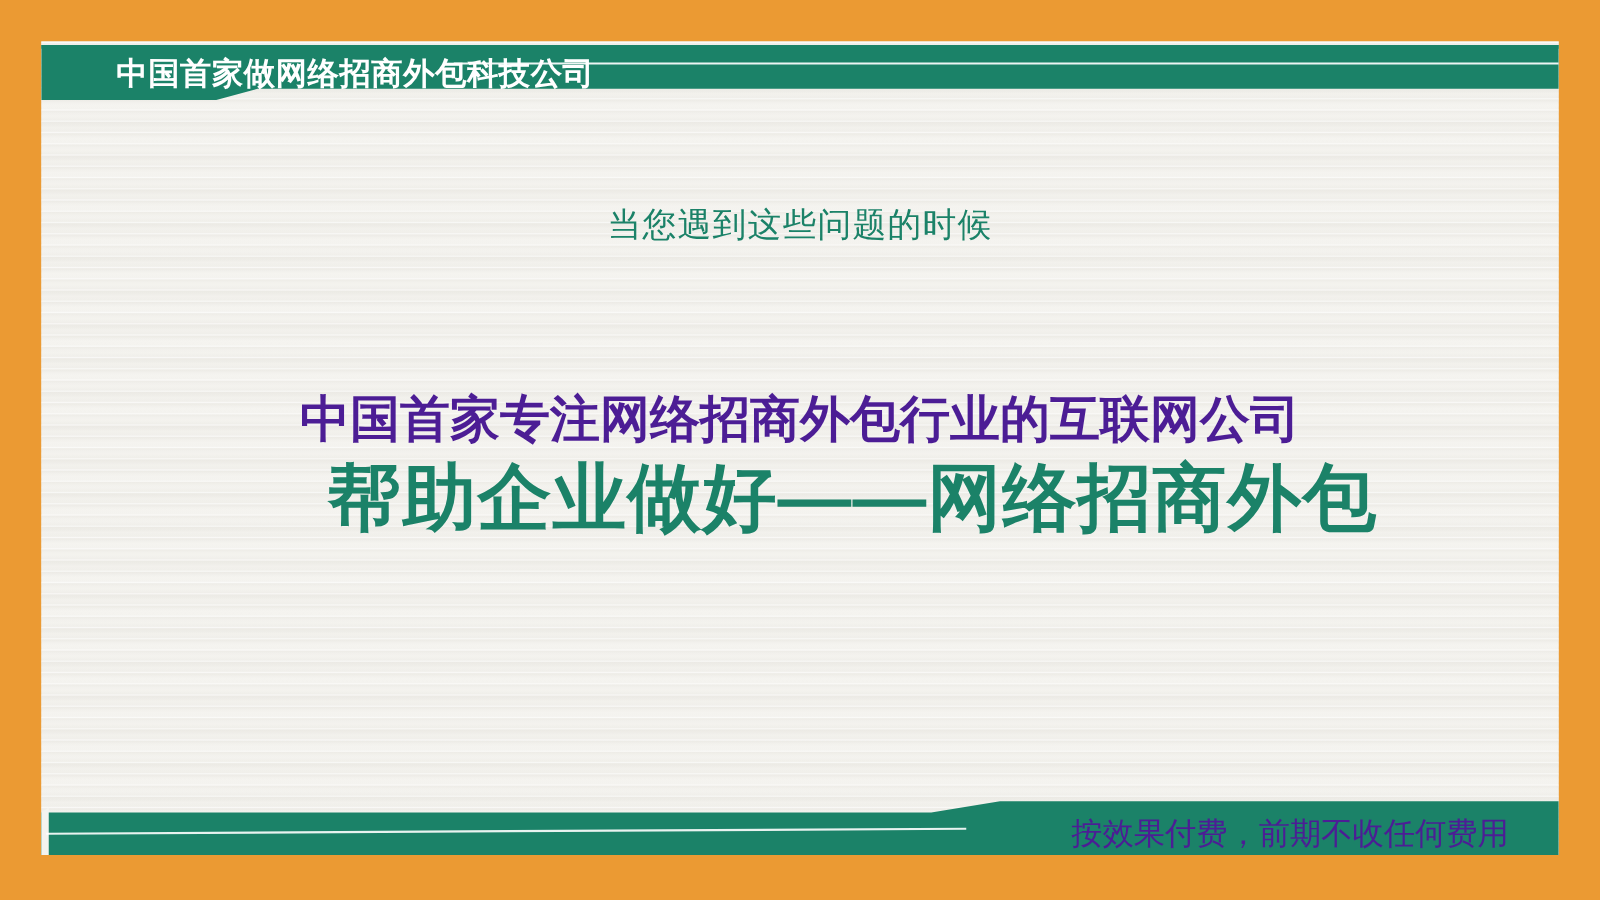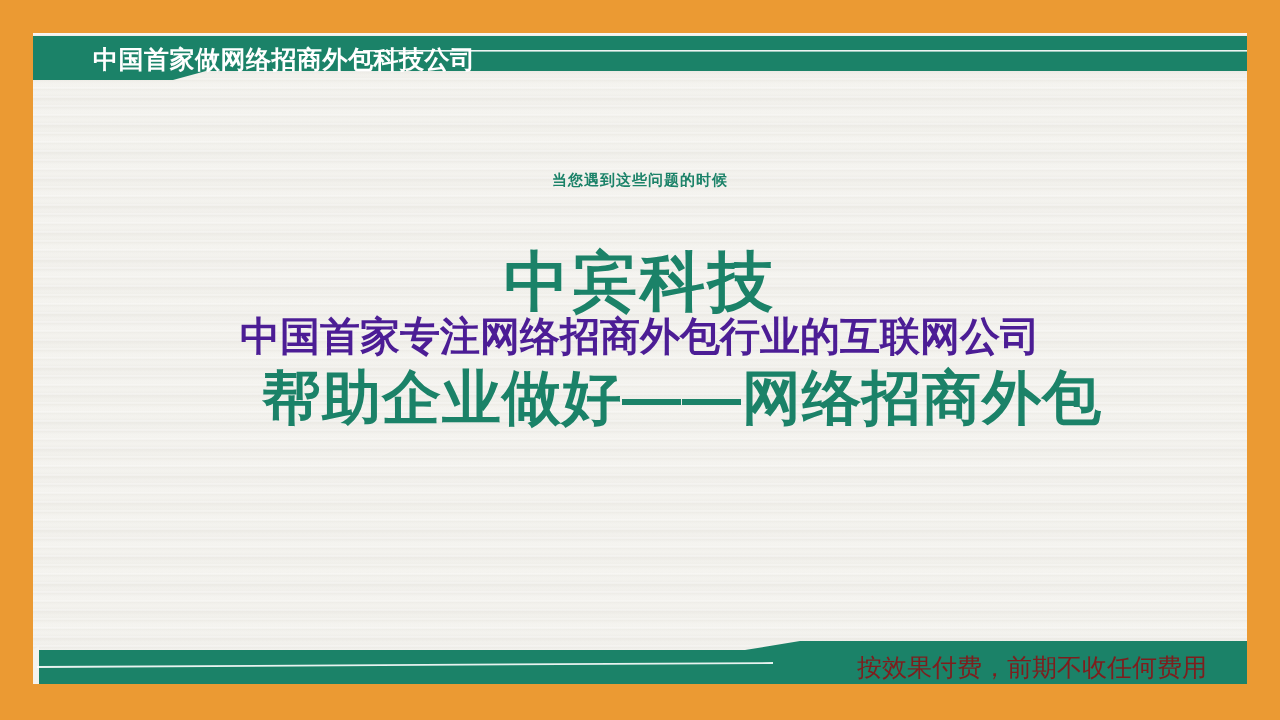--- a/index.html
+++ b/index.html
@@ -78,21 +78,21 @@
     width: 1214px;
     height: 48px;
   }
   #footer-banner svg { display: block; }
   #footer-text {
     position: absolute;
     right: 33px;
     top: 650px;
     width: 430px;
     text-align: center;
-    color: #7f1d1d;
+    color: #4c1d95;
     font-size: 25px;
     font-weight: normal;
     line-height: 34px;
     white-space: nowrap;
   }
 
   
   #content {
     position: absolute;
     left: 33px;
@@ -100,22 +100,22 @@
     width: 1214px;
     height: 651px;
     text-align: center;
   }
   .eyebrow {
     position: absolute;
     top: 132px;
     left: 0;
     width: 100%;
     color: #1b8268;
-    font-size: 15px;
-    font-weight: bold;
+    font-size: 27px;
+    font-weight: normal;
     letter-spacing: 1px;
     line-height: 30px;
   }
   .brand {
     position: absolute;
     top: 210px;
     left: 0;
     width: 100%;
     color: #1b8268;
     font-size: 65px;
@@ -163,21 +163,20 @@
       <path d="M0,3 L1214,3 L1214,38 L173,38 L140,47 L0,47 Z" fill="#1b8268"></path>
       <path d="M0,3 L1214,3 L1214,6 L0,6 Z" fill="#1b8268"></path>
 
       <rect x="330" y="17" width="884" height="1.6" fill="#ffffff" opacity="0.92"></rect>
     </svg>
   </div>
   <div id="header-title">中国首家做网络招商外包科技公司</div>
 
   <div id="content">
     <div class="eyebrow">当您遇到这些问题的时候</div>
-    <div class="brand">中宾科技</div>
     <div class="tagline">中国首家专注网络招商外包行业的互联网公司</div>
     <div class="headline">帮助企业做好——网络招商外包</div>
   </div>
 
   <div id="footer-banner">
     <svg width="1214" height="48" viewBox="0 0 1214 48" preserveAspectRatio="none">
 
       <path d="M0,14 L712,14 L767,5 L1214,5 L1214,48 L0,48 Z" fill="#1b8268"></path>
       <path d="M0,14 L0,48 L6,48 L6,10 Z" fill="#f4f3ef"></path>
 

